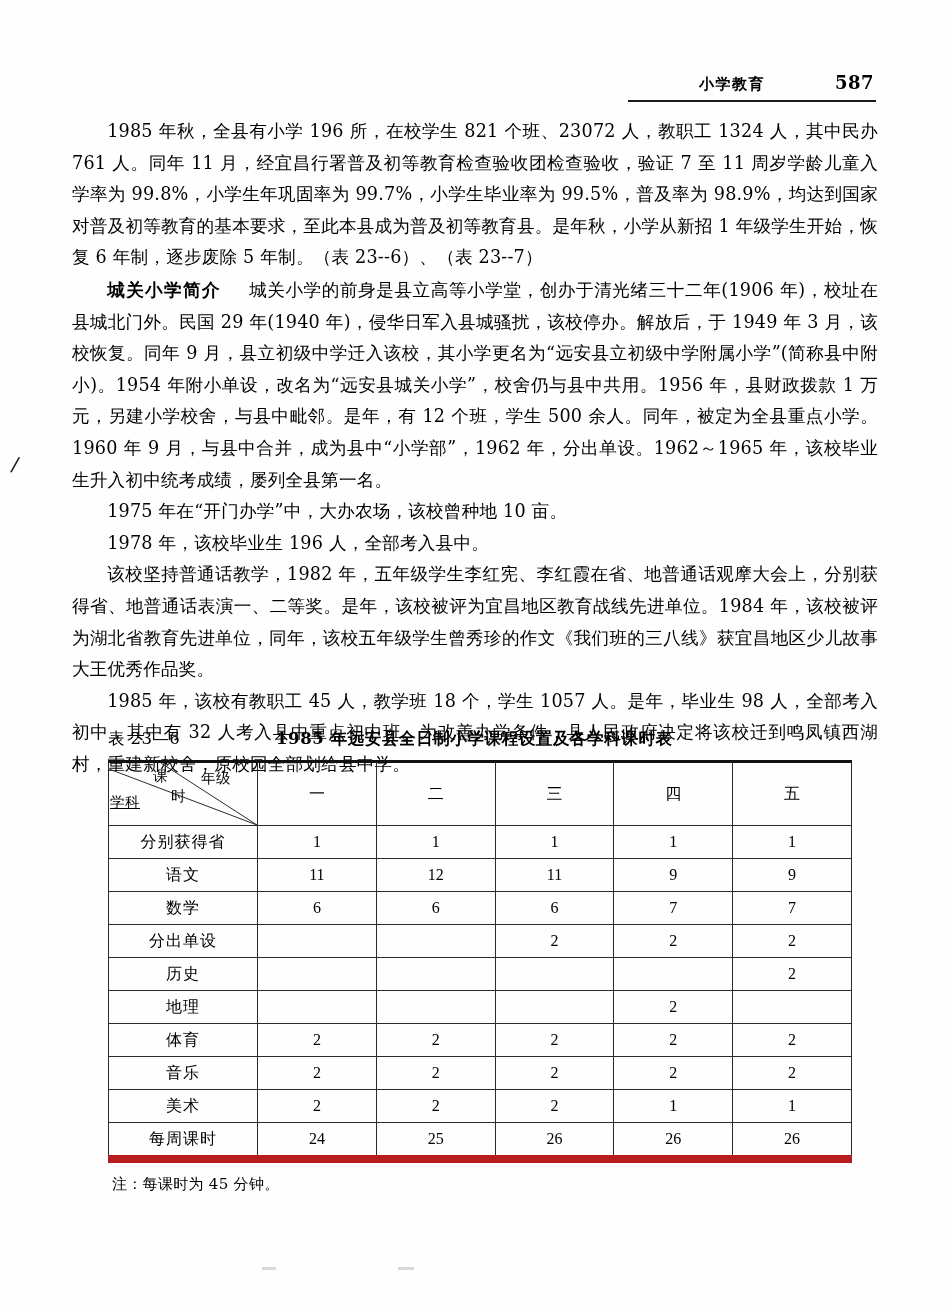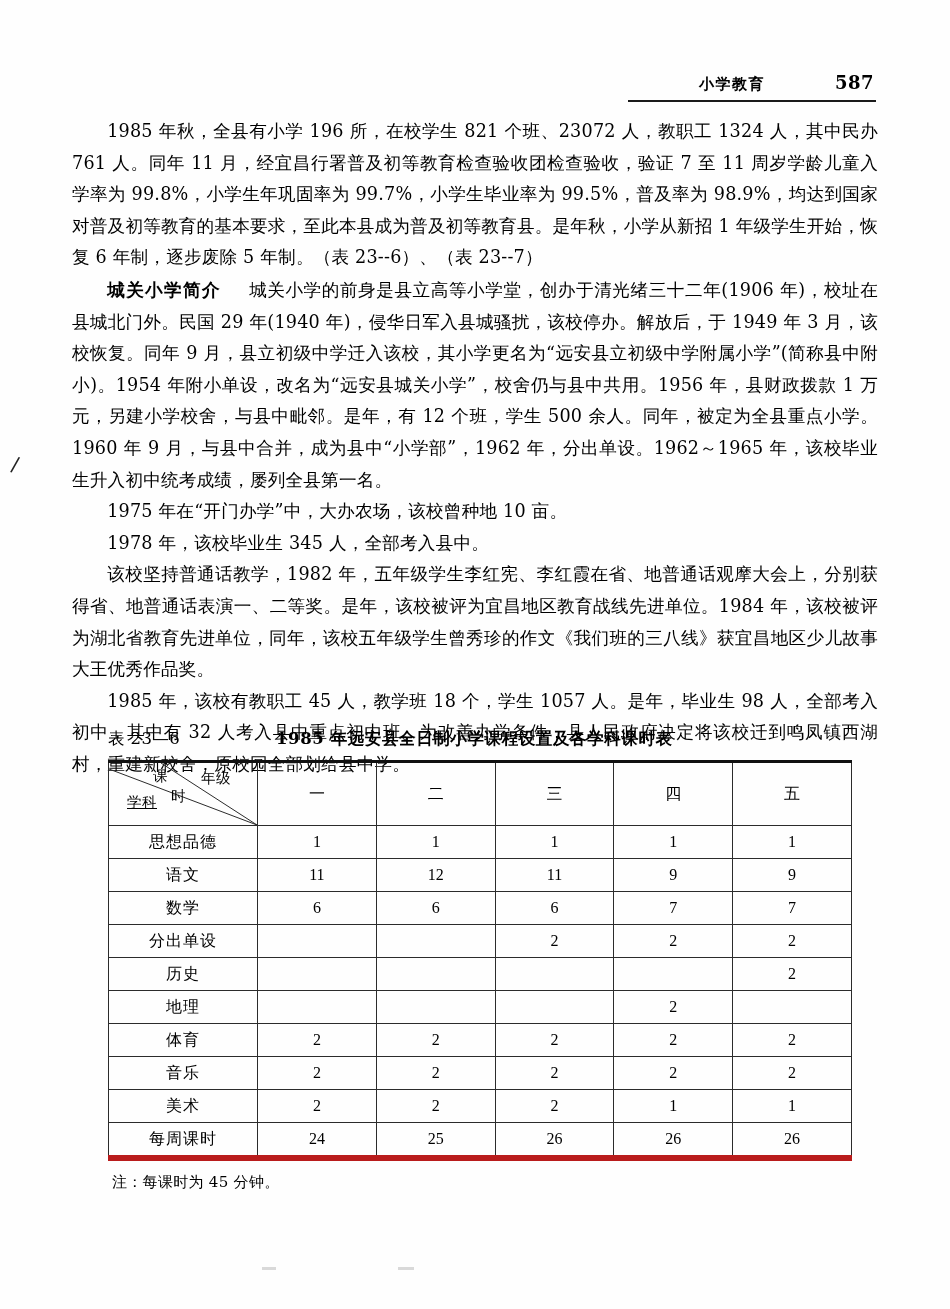--- a/index.html
+++ b/index.html
@@ -130,21 +130,21 @@
   table.course td.subject {
     width: 148px;
     letter-spacing: 1px;
     font-size: 16px;
   }
   table.course td.num {
     font-size: 16px;
     font-family: "Liberation Serif", "DejaVu Serif", serif;
   }
   table.course tr:first-child td { border-top: 3px solid #111; }
-  table.course tr:last-child td { border-bottom: 6px solid #b91c1c; }
+  table.course tr:last-child td { border-bottom: 8px solid #b91c1c; }
 
   
   td.corner {
     position: relative;
     overflow: hidden;
     padding: 0;
   }
   td.corner svg {
     position: absolute;
     left: 0; top: 0;
@@ -152,21 +152,21 @@
   }
   .corner-lbl {
     position: absolute;
     font-size: 14.5px;
     letter-spacing: 0.5px;
     white-space: nowrap;
   }
   .lbl-ke   { left: 44px;  top: 4px; }
   .lbl-shi  { left: 62px;  top: 24px; }
   .lbl-nj   { left: 92px;  top: 6px; }
-  .lbl-xk   { left: 18px;   top: 30px; text-decoration: underline; }
+  .lbl-xk   { left: 1px;   top: 30px; text-decoration: underline; }
 
   .tbl-note {
     margin-top: 12px;
     font-size: 15px;
     letter-spacing: 0.3px;
     padding-left: 4px;
   }
 
   
   .speck {
@@ -187,21 +187,21 @@
     </div>
     <div class="runhead-rule"></div>
   </div>
 
   <div class="margin-speck">∕</div>
 
   <div class="body-block">
     <p class="para"><span>1985 年秋，全县有小学 196 所，在校学生 821 个班、23072 人，教职工 1324 人，其中民办 761 人。同年 11 月，经宜昌行署普及初等教育检查验收团检查验收，验证 7 至 11 周岁学龄儿童入学率为 99.8%，小学生年巩固率为 99.7%，小学生毕业率为 99.5%，普及率为 98.9%，均达到国家对普及初等教育的基本要求，至此本县成为普及初等教育县。是年秋，小学从新招 1 年级学生开始，恢复 6 年制，逐步废除 5 年制。（表 23--6）、（表 23--7）</span></p>
     <p class="para"><span class="lead">城关小学简介</span><span>城关小学的前身是县立高等小学堂，创办于清光绪三十二年(1906 年)，校址在县城北门外。民国 29 年(1940 年)，侵华日军入县城骚扰，该校停办。解放后，于 1949 年 3 月，该校恢复。同年 9 月，县立初级中学迁入该校，其小学更名为“远安县立初级中学附属小学”(简称县中附小)。1954 年附小单设，改名为“远安县城关小学”，校舍仍与县中共用。1956 年，县财政拨款 1 万元，另建小学校舍，与县中毗邻。是年，有 12 个班，学生 500 余人。同年，被定为全县重点小学。1960 年 9 月，与县中合并，成为县中“小学部”，1962 年，分出单设。1962～1965 年，该校毕业生升入初中统考成绩，屡列全县第一名。</span></p>
     <p class="para"><span>1975 年在“开门办学”中，大办农场，该校曾种地 10 亩。</span></p>
-    <p class="para"><span>1978 年，该校毕业生 345 人，全部考入县中。</span></p>
+    <p class="para"><span>1978 年，该校毕业生 196 人，全部考入县中。</span></p>
     <p class="para"><span>该校坚持普通话教学，1982 年，五年级学生李红宪、李红霞在省、地普通话观摩大会上，分别获得省、地普通话表演一、二等奖。是年，该校被评为宜昌地区教育战线先进单位。1984 年，该校被评为湖北省教育先进单位，同年，该校五年级学生曾秀珍的作文《我们班的三八线》获宜昌地区少儿故事大王优秀作品奖。</span></p>
     <p class="para"><span>1985 年，该校有教职工 45 人，教学班 18 个，学生 1057 人。是年，毕业生 98 人，全部考入初中，其中有 32 人考入县中重点初中班。为改善办学条件，县人民政府决定将该校迁到鸣凤镇西湖村，重建新校舍，原校园全部划给县中学。</span></p>
   </div>
 
   <div class="table-section">
 
     <div class="tbl-caption">
       <span class="tbl-no">表 23—6</span>
       <span class="tbl-title">1985 年远安县全日制小学课程设置及各学科课时表</span>
     </div>
@@ -220,21 +220,21 @@
             <span class="corner-lbl lbl-xk">学科</span>
           </td>
           <td class="num">一</td>
           <td class="num">二</td>
           <td class="num">三</td>
           <td class="num">四</td>
           <td class="num">五</td>
         </tr>
 
         <tr>
-          <td class="subject">思想品德</td>
+          <td class="subject">分别获得省</td>
           <td class="num">1</td>
           <td class="num">1</td>
           <td class="num">1</td>
           <td class="num">1</td>
           <td class="num">1</td>
         </tr>
         <tr>
           <td class="subject">语文</td>
           <td class="num">11</td>
           <td class="num">12</td>

